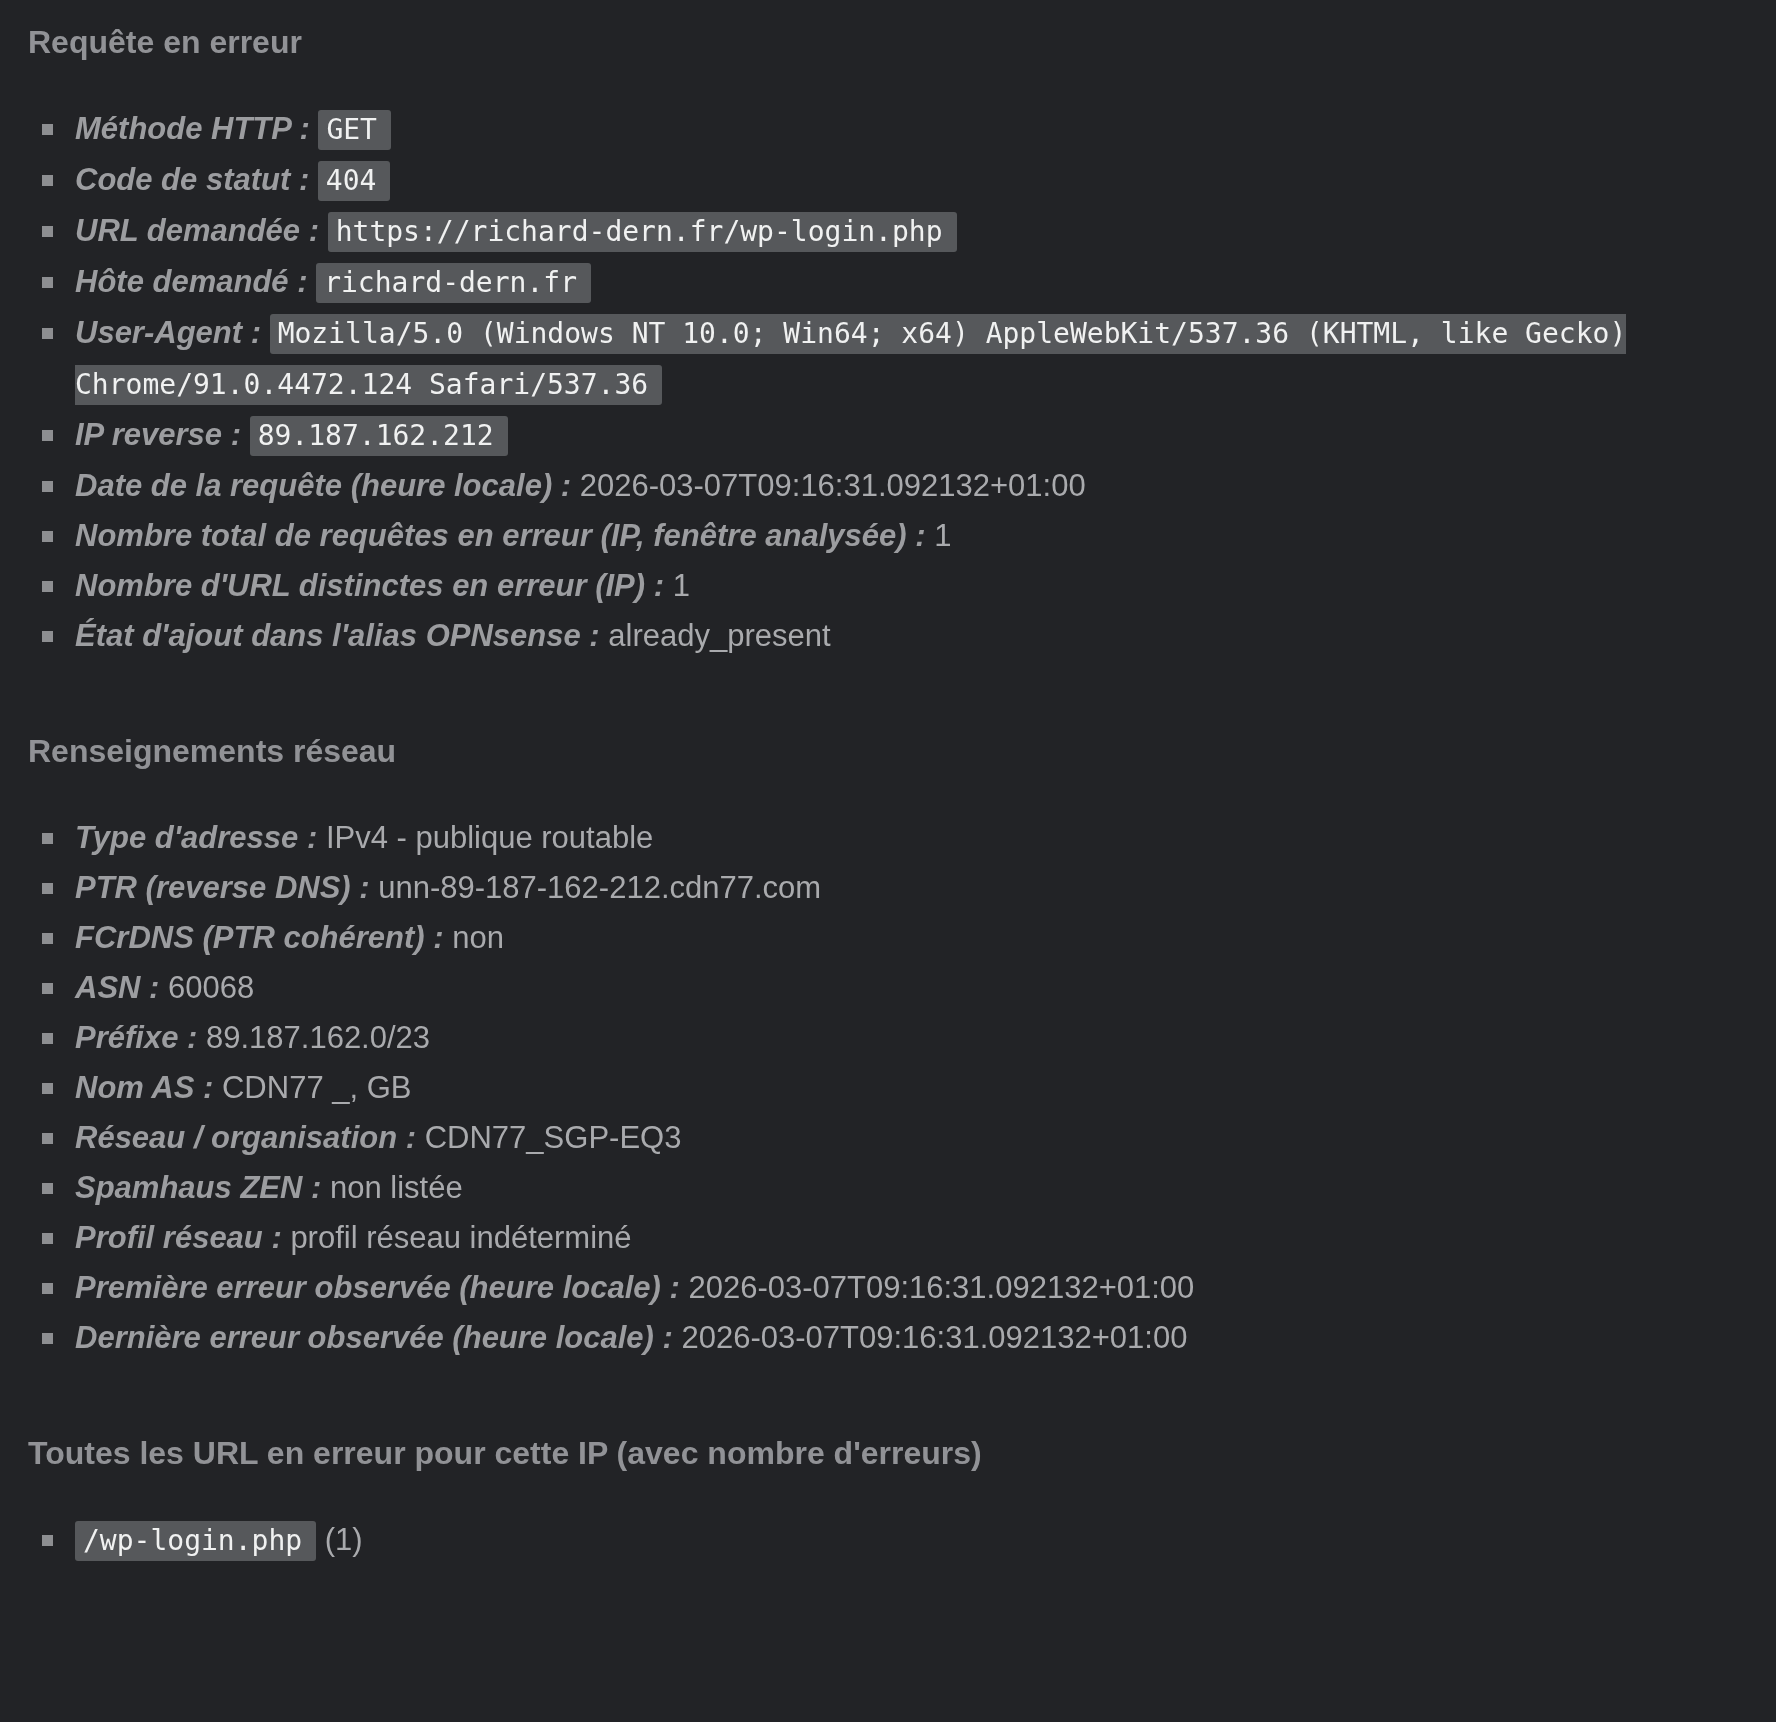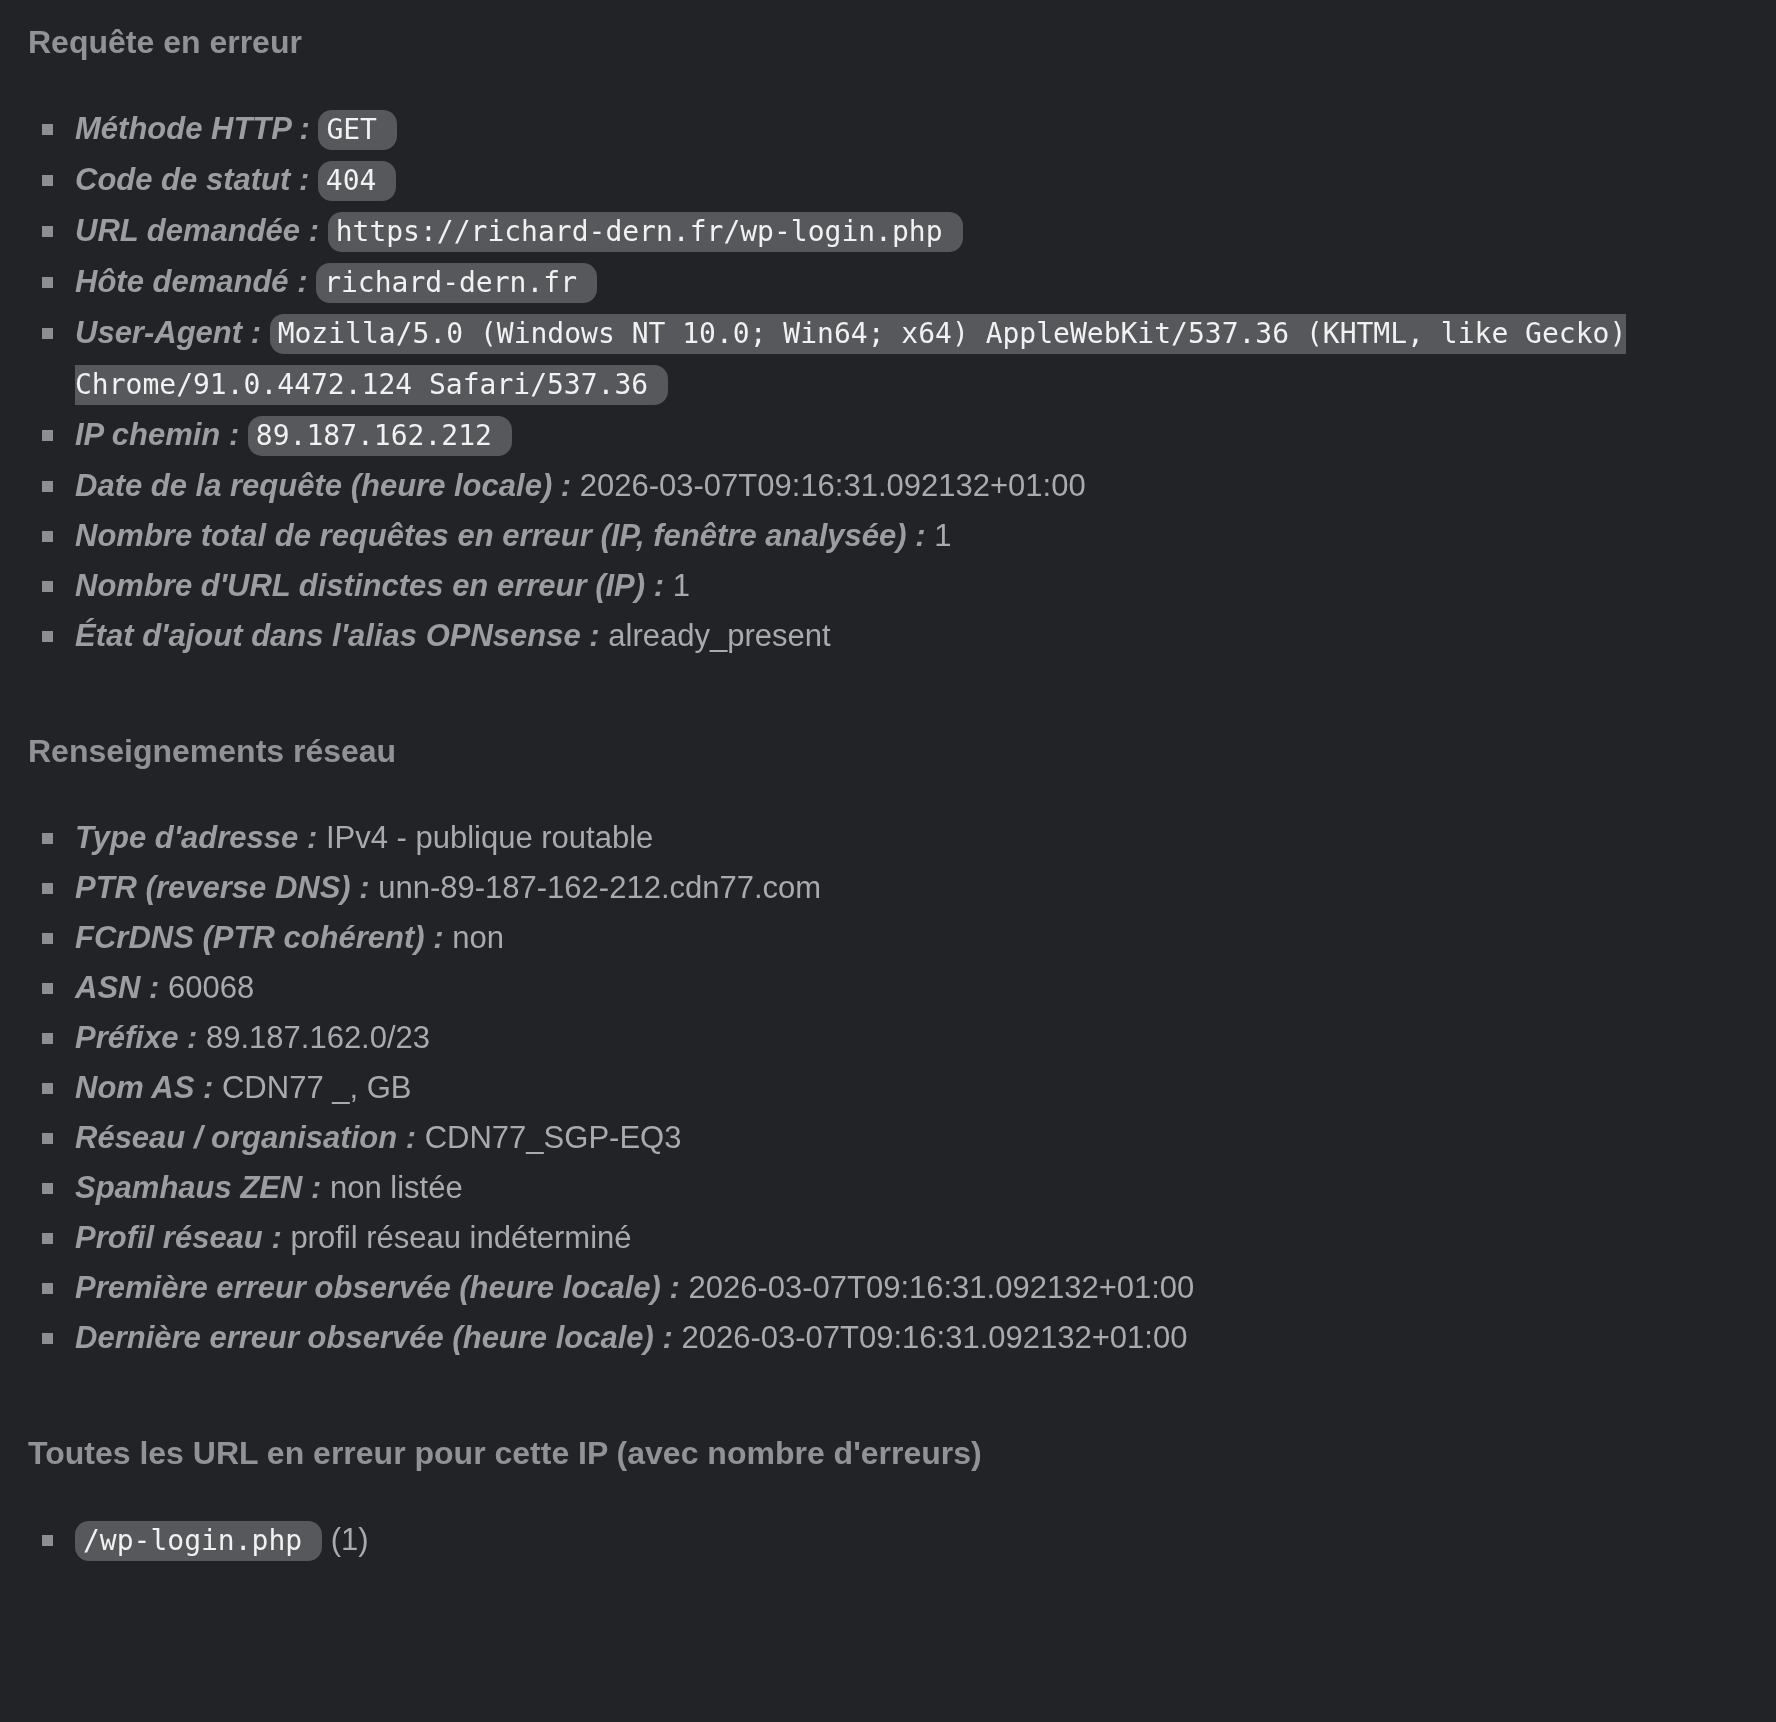--- a/index.html
+++ b/index.html
@@ -51,22 +51,22 @@
   .item-label {
     font-weight: 700;
     color: #9c9da0;
     font-style: italic;
   }
   .value-code {
     font-family: "DejaVu Sans Mono", "Liberation Mono", monospace;
     font-size: 28px;
     color: #f0f1f1;
     background: #56585b;
-    padding: 3px 20px 4px 8px;
-    border-radius: 14px;
+    padding: 3px 14px 4px 8px;
+    border-radius: 3px;
   }
   .value-plain {
     color: #a9aaad;
     font-weight: 400;
   }
   .value-suffix {
     color: #a9aaad;
     font-weight: 400;
   }
 </style>
@@ -74,21 +74,21 @@
 <body>
 
 <main id="report-root">
     <h2 class="section-heading">Requête en erreur</h2>
     <ul class="kv-list">
       <li><span class="item-label">Méthode HTTP :</span> <span class="value-code">GET</span></li>
       <li><span class="item-label">Code de statut :</span> <span class="value-code">404</span></li>
       <li><span class="item-label">URL demandée :</span> <span class="value-code">https://richard-dern.fr/wp-login.php</span></li>
       <li><span class="item-label">Hôte demandé :</span> <span class="value-code">richard-dern.fr</span></li>
       <li><span class="item-label">User-Agent :</span> <span class="value-code">Mozilla/5.0 (Windows NT 10.0; Win64; x64) AppleWebKit/537.36 (KHTML, like Gecko) Chrome/91.0.4472.124 Safari/537.36</span></li>
-      <li><span class="item-label">IP chemin :</span> <span class="value-code">89.187.162.212</span></li>
+      <li><span class="item-label">IP reverse :</span> <span class="value-code">89.187.162.212</span></li>
       <li><span class="item-label">Date de la requête (heure locale) :</span> <span class="value-plain">2026-03-07T09:16:31.092132+01:00</span></li>
       <li><span class="item-label">Nombre total de requêtes en erreur (IP, fenêtre analysée) :</span> <span class="value-plain">1</span></li>
       <li><span class="item-label">Nombre d'URL distinctes en erreur (IP) :</span> <span class="value-plain">1</span></li>
       <li><span class="item-label">État d'ajout dans l'alias OPNsense :</span> <span class="value-plain">already_present</span></li>
     </ul>
     <h2 class="section-heading later">Renseignements réseau</h2>
     <ul class="kv-list">
       <li><span class="item-label">Type d'adresse :</span> <span class="value-plain">IPv4 - publique routable</span></li>
       <li><span class="item-label">PTR (reverse DNS) :</span> <span class="value-plain">unn-89-187-162-212.cdn77.com</span></li>
       <li><span class="item-label">FCrDNS (PTR cohérent) :</span> <span class="value-plain">non</span></li>

